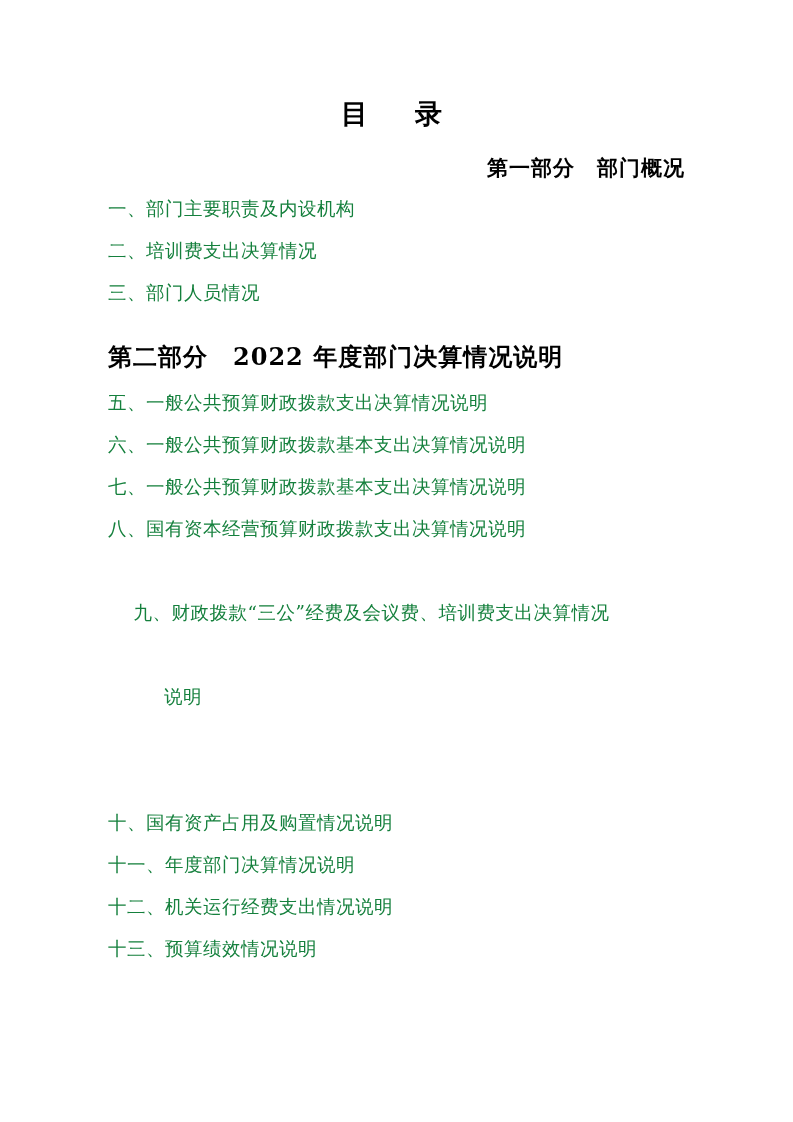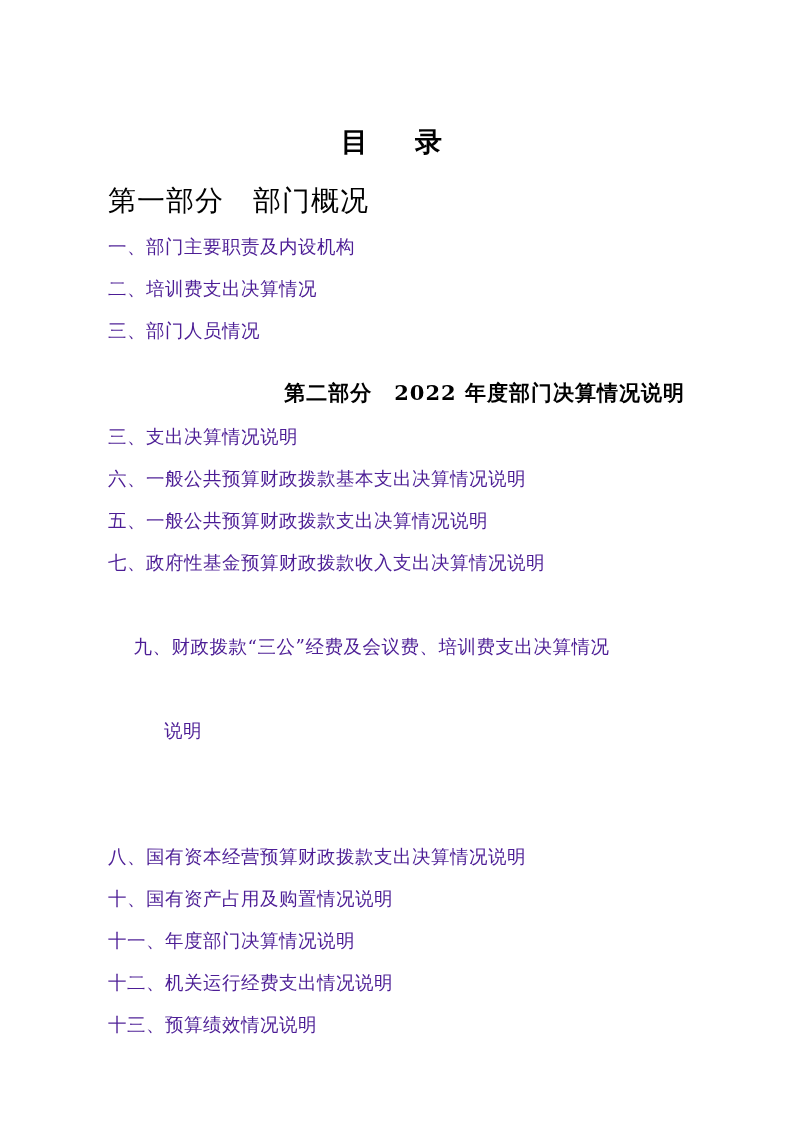--- a/index.html
+++ b/index.html
@@ -12,54 +12,54 @@
     height: 1122px;
     font-family: "DejaVu Serif", "Liberation Serif", serif;
     color: #000000;
     position: relative;
     overflow: hidden;
   }
   .page {
     width: 793px;
     height: 852px;
     box-sizing: border-box;
-    padding: 112px 108px 60px 108px;
+    padding: 84px 108px 60px 108px;
     position: relative;
   }
   .doc-title {
     text-align: center;
     font-size: 27px;
     font-weight: bold;
     letter-spacing: 10px;
     margin: 12px 0 0 0;
     line-height: 1.3;
     font-family: "DejaVu Serif", "Liberation Serif", serif;
   }
   .part-heading {
-    text-align: left;
-    font-size: 28px;
-    font-weight: normal;
+    text-align: right;
+    font-size: 21px;
+    font-weight: bold;
     margin: 22px 0 6px 0;
     line-height: 1.4;
     letter-spacing: 1px;
   }
   .part-heading-2 {
-    text-align: right;
-    font-size: 21px;
+    text-align: left;
+    font-size: 24px;
     font-weight: bold;
     margin: 26px 0 8px 0;
     line-height: 1.4;
     letter-spacing: 1px;
   }
   .toc-entry {
     font-size: 18.5px;
     line-height: 42px;
     letter-spacing: 0.5px;
     white-space: pre-wrap;
-    color: #4c1d95;
+    color: #15803d;
   }
   .toc-entry.wrapped {
     text-indent: 0;
   }
   .toc-entry .cont {
     display: block;
     padding-left: 56px;
   }
 </style>
 </head>
@@ -70,29 +70,28 @@
   <div class="doc-title">目　录</div>
 
   <div class="part-heading">第一部分　部门概况</div>
 
   <div class="toc-entry">一、部门主要职责及内设机构</div>
   <div class="toc-entry">二、培训费支出决算情况</div>
   <div class="toc-entry">三、部门人员情况</div>
 
   <div class="part-heading-2">第二部分　2022 年度部门决算情况说明</div>
 
-  <div class="toc-entry">三、支出决算情况说明</div>
+  <div class="toc-entry">五、一般公共预算财政拨款支出决算情况说明</div>
   <div class="toc-entry">六、一般公共预算财政拨款基本支出决算情况说明</div>
-  <div class="toc-entry">五、一般公共预算财政拨款支出决算情况说明</div>
-  <div class="toc-entry">七、政府性基金预算财政拨款收入支出决算情况说明</div>
+  <div class="toc-entry">七、一般公共预算财政拨款基本支出决算情况说明</div>
+  <div class="toc-entry">八、国有资本经营预算财政拨款支出决算情况说明</div>
+
   <div class="toc-entry wrapped">
     <span>九、财政拨款“三公”经费及会议费、培训费支出决算情况</span>
     <span class="cont">说明</span>
   </div>
-
-  <div class="toc-entry">八、国有资本经营预算财政拨款支出决算情况说明</div>
 
   <div class="toc-entry">十、国有资产占用及购置情况说明</div>
   <div class="toc-entry">十一、年度部门决算情况说明</div>
   <div class="toc-entry">十二、机关运行经费支出情况说明</div>
   <div class="toc-entry">十三、预算绩效情况说明</div>
 
 </div>
 
 </body></html>

